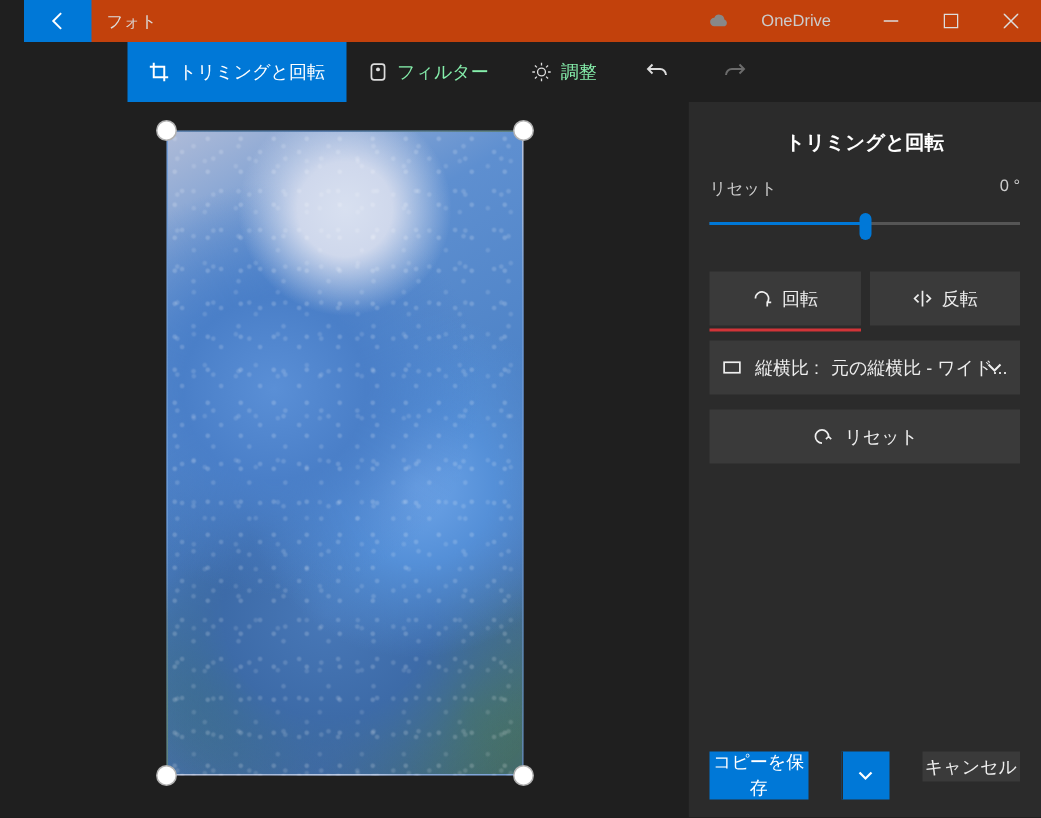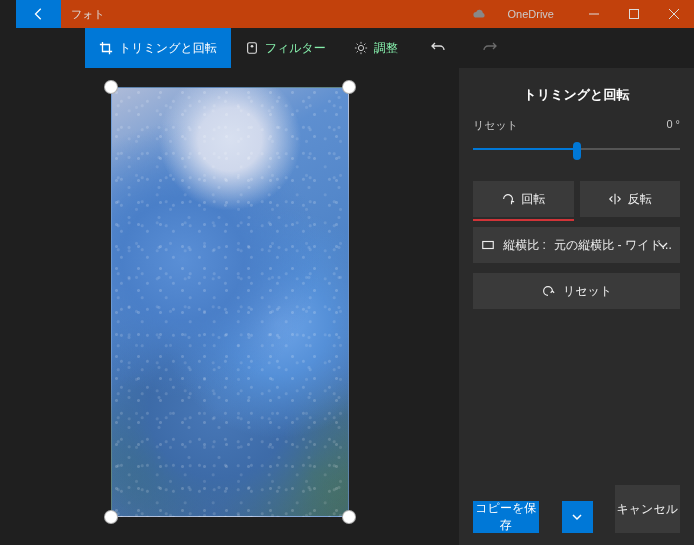--- a/index.html
+++ b/index.html
@@ -56,24 +56,24 @@
 .thumb { position: absolute; top: 3px; left: calc(50% - 4px); width: 8px; height: 18px; background: #0078d7; border-radius: 4px; }
 
 .btn-row { display: flex; gap: 6px; margin-bottom: 10px; align-items: flex-end; }
 .side-btn { flex: 1; height: 36px; background: #3a3a3a; display: flex; align-items: center; justify-content: center; gap: 6px; font-size: 12px; color: #eee; border: none; }
 .red-underline { position: relative; }
 .red-underline::after { content: ""; position: absolute; left: 0; right: 0; bottom: -4px; height: 2px; background: #d13438; }
 .full-btn { width: 100%; height: 36px; background: #3a3a3a; display: flex; align-items: center; justify-content: center; gap: 8px; font-size: 12px; color: #eee; margin-bottom: 10px; border: none; position: relative; }
 .full-btn .chev { position: absolute; right: 12px; }
 
 .side-foot { flex: 1; }
-.footer { padding: 0 14px; display: flex; gap: 22px; align-items: flex-end; }
+.footer { padding: 0 14px; display: flex; gap: 22px; align-items: flex-start; }
 .save-btn { flex: 1; height: 32px; background: #0078d7; color: #fff; font-size: 12px; display: flex; align-items: center; justify-content: center; border: none; }
 .save-drop { width: 32px; height: 32px; background: #0078d7; display: flex; align-items: center; justify-content: center; border: none; border-left: 1px solid #2b2b2b; }
-.cancel-btn { flex: 1; height: 48px; background: #3a3a3a; color: #eee; font-size: 12px; display: flex; align-items: center; justify-content: center; border: none; }
+.cancel-btn { flex: 1; height: 20px; background: #3a3a3a; color: #eee; font-size: 12px; display: flex; align-items: center; justify-content: center; border: none; }
 
 svg { display: block; }
 </style>
 </head>
 <body>
 
 <div class="titlebar">
   <div class="back-btn">
     <svg width="14" height="14" viewBox="0 0 16 16">
         <path d="M10 2 L4 8 L10 14" stroke="#fff" stroke-width="1.5" fill="none"></path>

